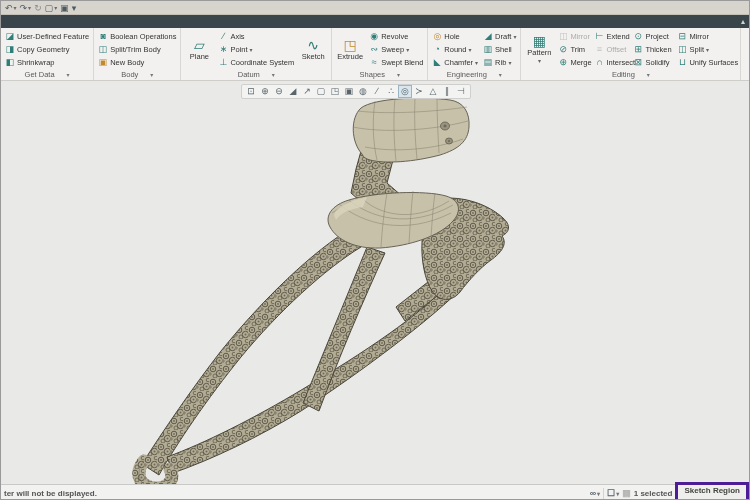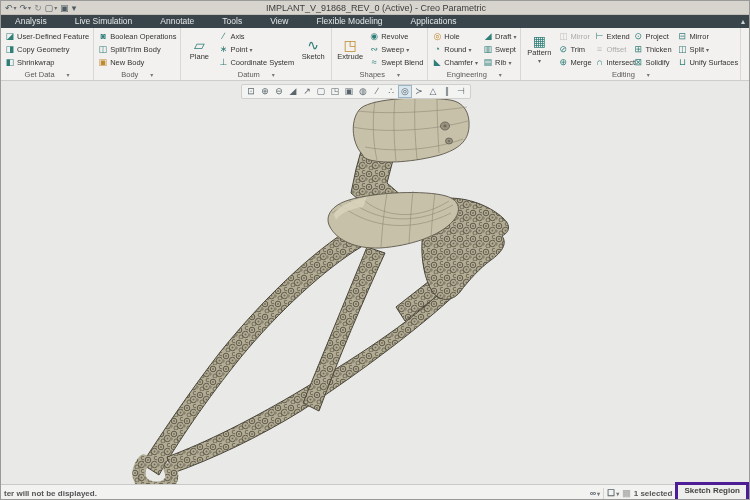--- a/index.html
+++ b/index.html
@@ -86,33 +86,23 @@
           <span>▢</span>
           <span class="qa">▾</span>
         </span>
         <span class="qbtn">
           <span>▣</span>
         </span>
         <span class="qbtn">
           <span>▾</span>
         </span>
       </div>
-    <div id="win-title">IMPLANT_V_91868_REV_0 (Active) - Creo Parametric</div>
   </div>
 
   <div id="tabbar">
-    <div class="tabs">
-        <div class="tab">Analysis</div>
-        <div class="tab">Live Simulation</div>
-        <div class="tab">Annotate</div>
-        <div class="tab">Tools</div>
-        <div class="tab">View</div>
-        <div class="tab">Flexible Modeling</div>
-        <div class="tab">Applications</div>
-      </div>
     <span id="ribbon-collapse">▴</span>
   </div>
 
   <div id="ribbon">
 
     <div class="group">
       <div class="gc">
           <div class="col">
             <div class="sbtn">
               <span class="icn">◪</span>
@@ -236,21 +226,21 @@
             </div>
           </div>
         <div class="col">
             <div class="sbtn">
               <span class="icn">◢</span>
               <span class="lbl">Draft</span>
               <span class="arr">▾</span>
             </div>
             <div class="sbtn">
               <span class="icn">▥</span>
-              <span class="lbl">Swept</span>
+              <span class="lbl">Shell</span>
             </div>
             <div class="sbtn">
               <span class="icn">▤</span>
               <span class="lbl">Rib</span>
               <span class="arr">▾</span>
             </div>
           </div>
       </div>
       <div class="glabel">
         <span>Engineering</span>

